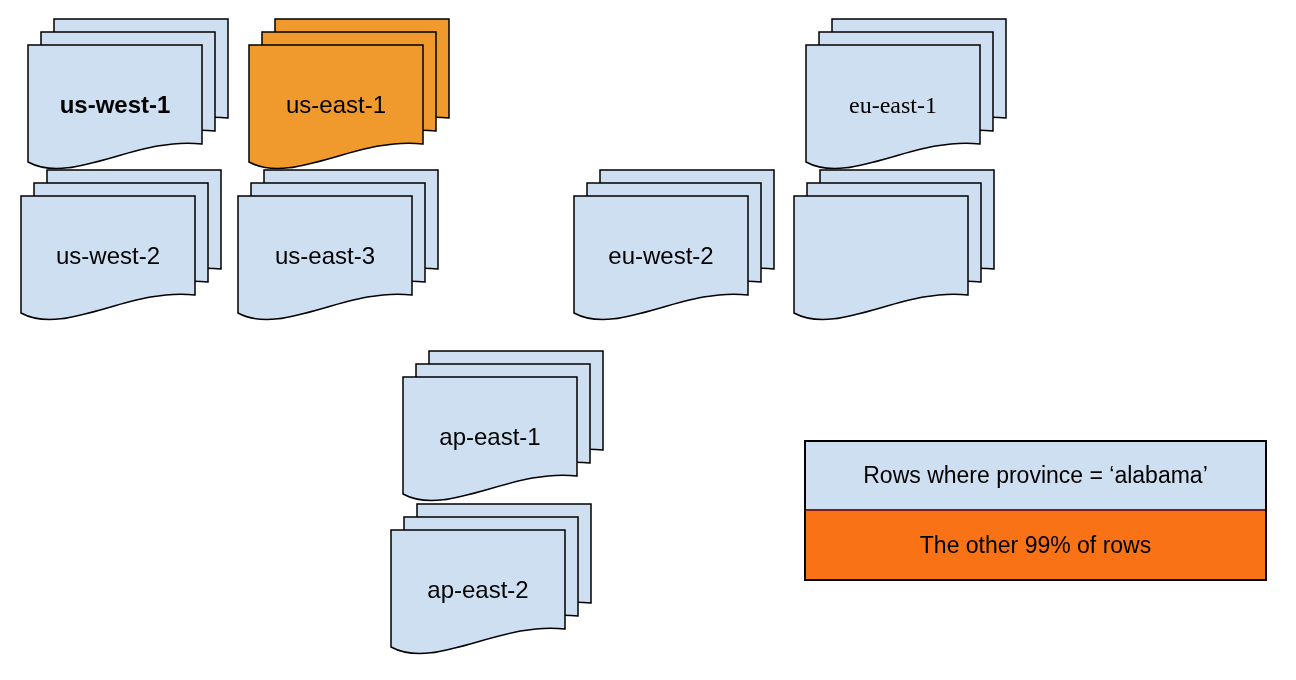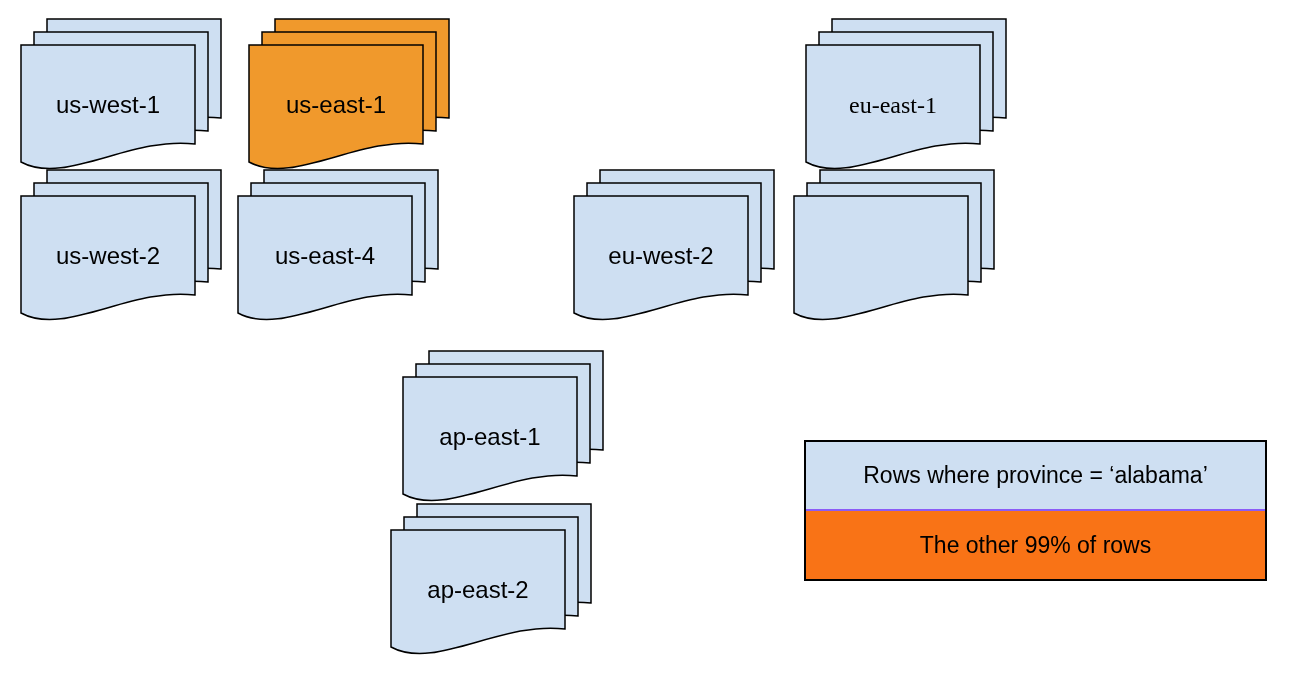--- a/index.html
+++ b/index.html
@@ -55,32 +55,32 @@
   }
   .legend-row {
     display: flex;
     align-items: center;
     justify-content: center;
     font-size: 23px;
     color: #000000;
   }
   .legend-row.first {
     height: 67px;
-    border-bottom: 2px solid #8b5cf6;
+    border-bottom: 2px solid #7f1d1d;
   }
   .legend-row.second {
     flex: 1;
   }
 </style>
 </head>
 <body>
 
 <div class="canvas">
 
-  <div class="doc-stack" style="left: 20px; top: 18px;">
+  <div class="doc-stack" style="left: 27px; top: 18px; font-weight: bold;">
       <div class="sheet s3">
         <svg viewBox="0 0 176 127" width="176" height="127">
           <path d="M1 1 L175 1 L175 100 C110 92 45 142 1 118 Z" fill="#CEDFF2" stroke="#000000" stroke-width="1.5"></path>
         </svg>
       </div>
       <div class="sheet s2">
         <svg viewBox="0 0 176 127" width="176" height="127">
           <path d="M1 1 L175 1 L175 100 C110 92 45 142 1 118 Z" fill="#CEDFF2" stroke="#000000" stroke-width="1.5"></path>
         </svg>
       </div>
@@ -154,21 +154,21 @@
       <div class="sheet s2">
         <svg viewBox="0 0 176 127" width="176" height="127">
           <path d="M1 1 L175 1 L175 100 C110 92 45 142 1 118 Z" fill="#CEDFF2" stroke="#000000" stroke-width="1.5"></path>
         </svg>
       </div>
       <div class="sheet s1">
         <svg viewBox="0 0 176 127" width="176" height="127">
           <path d="M1 1 L175 1 L175 100 C110 92 45 142 1 118 Z" fill="#CEDFF2" stroke="#000000" stroke-width="1.5"></path>
         </svg>
       </div>
-    <div class="doc-label">us-east-4</div>
+    <div class="doc-label">us-east-3</div>
   </div>
   <div class="doc-stack" style="left: 573px; top: 169px;">
       <div class="sheet s3">
         <svg viewBox="0 0 176 127" width="176" height="127">
           <path d="M1 1 L175 1 L175 100 C110 92 45 142 1 118 Z" fill="#CEDFF2" stroke="#000000" stroke-width="1.5"></path>
         </svg>
       </div>
       <div class="sheet s2">
         <svg viewBox="0 0 176 127" width="176" height="127">
           <path d="M1 1 L175 1 L175 100 C110 92 45 142 1 118 Z" fill="#CEDFF2" stroke="#000000" stroke-width="1.5"></path>

